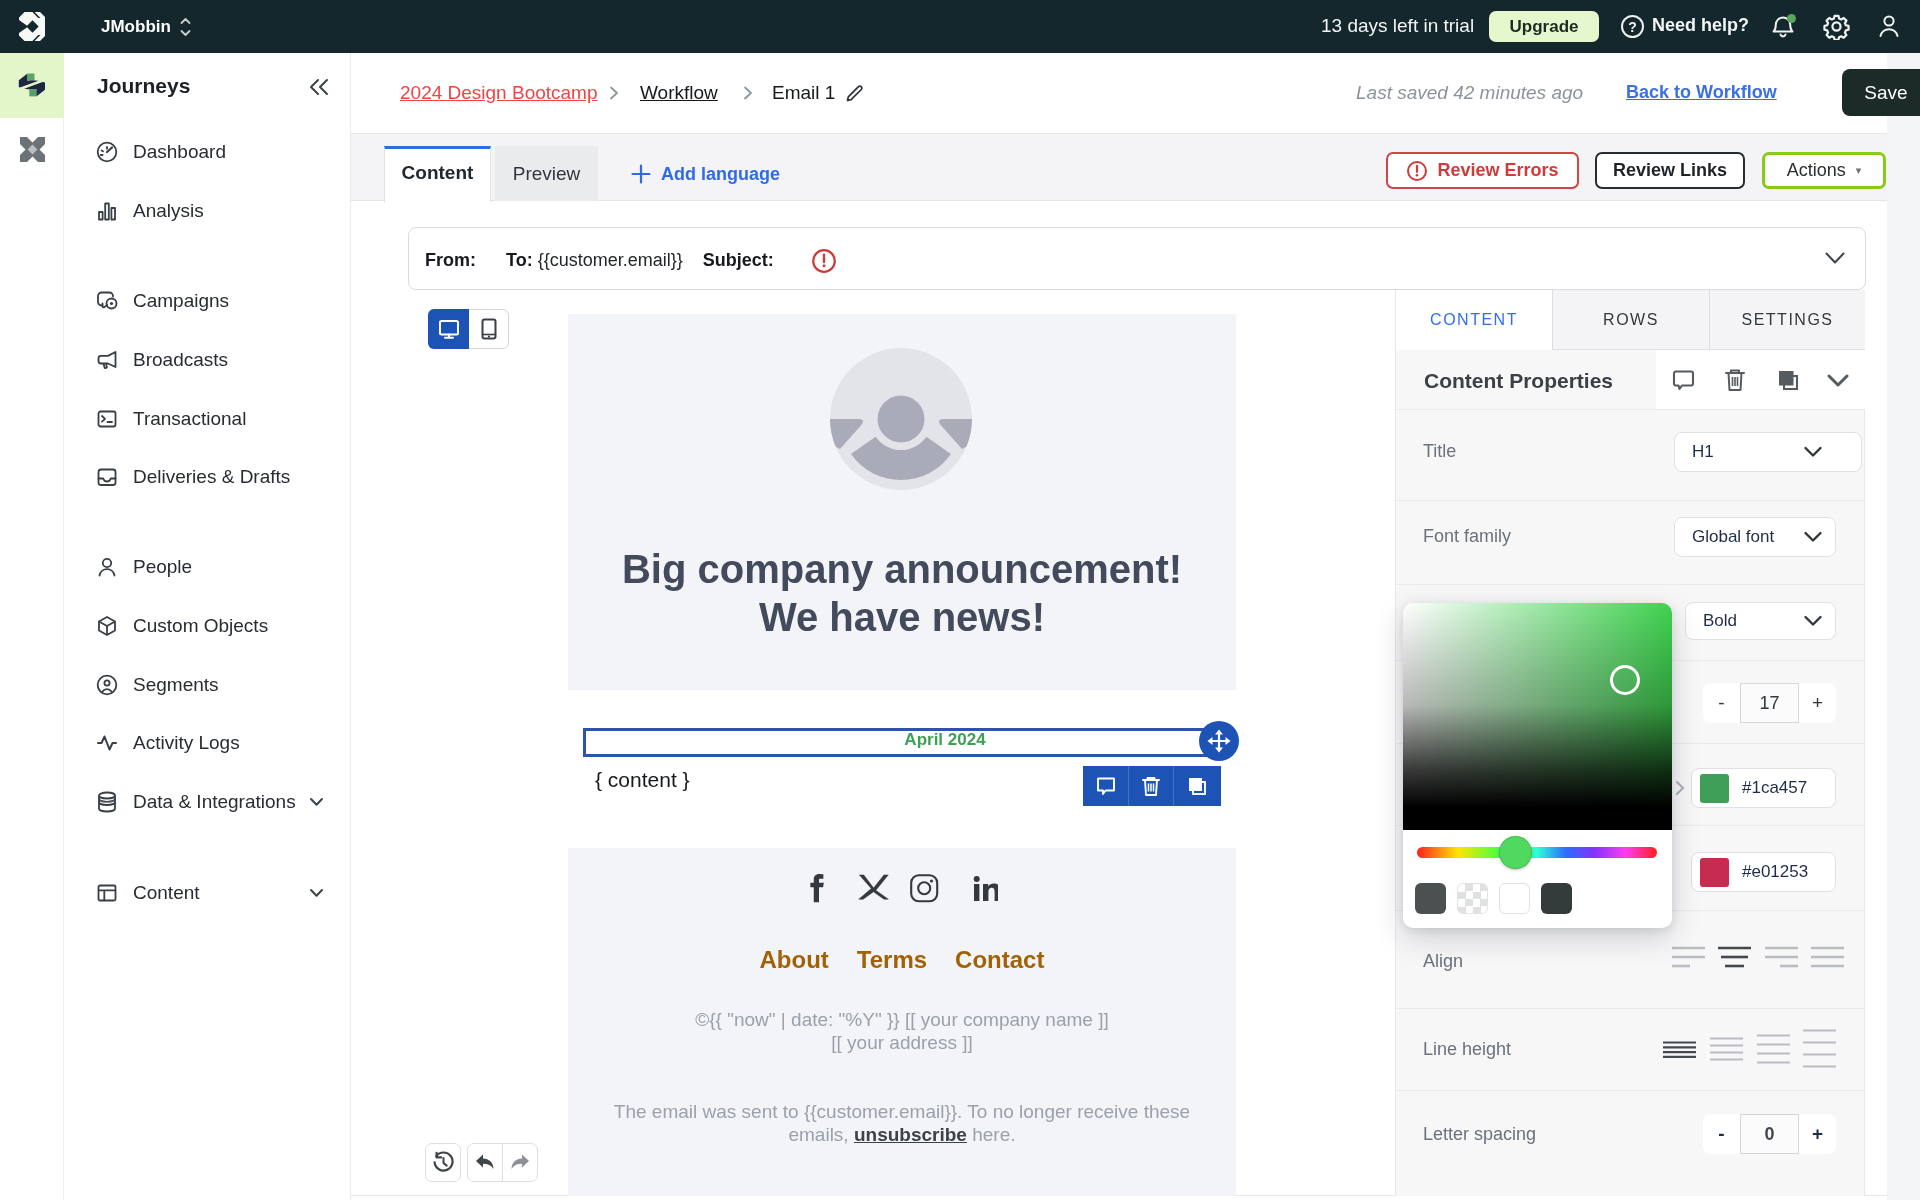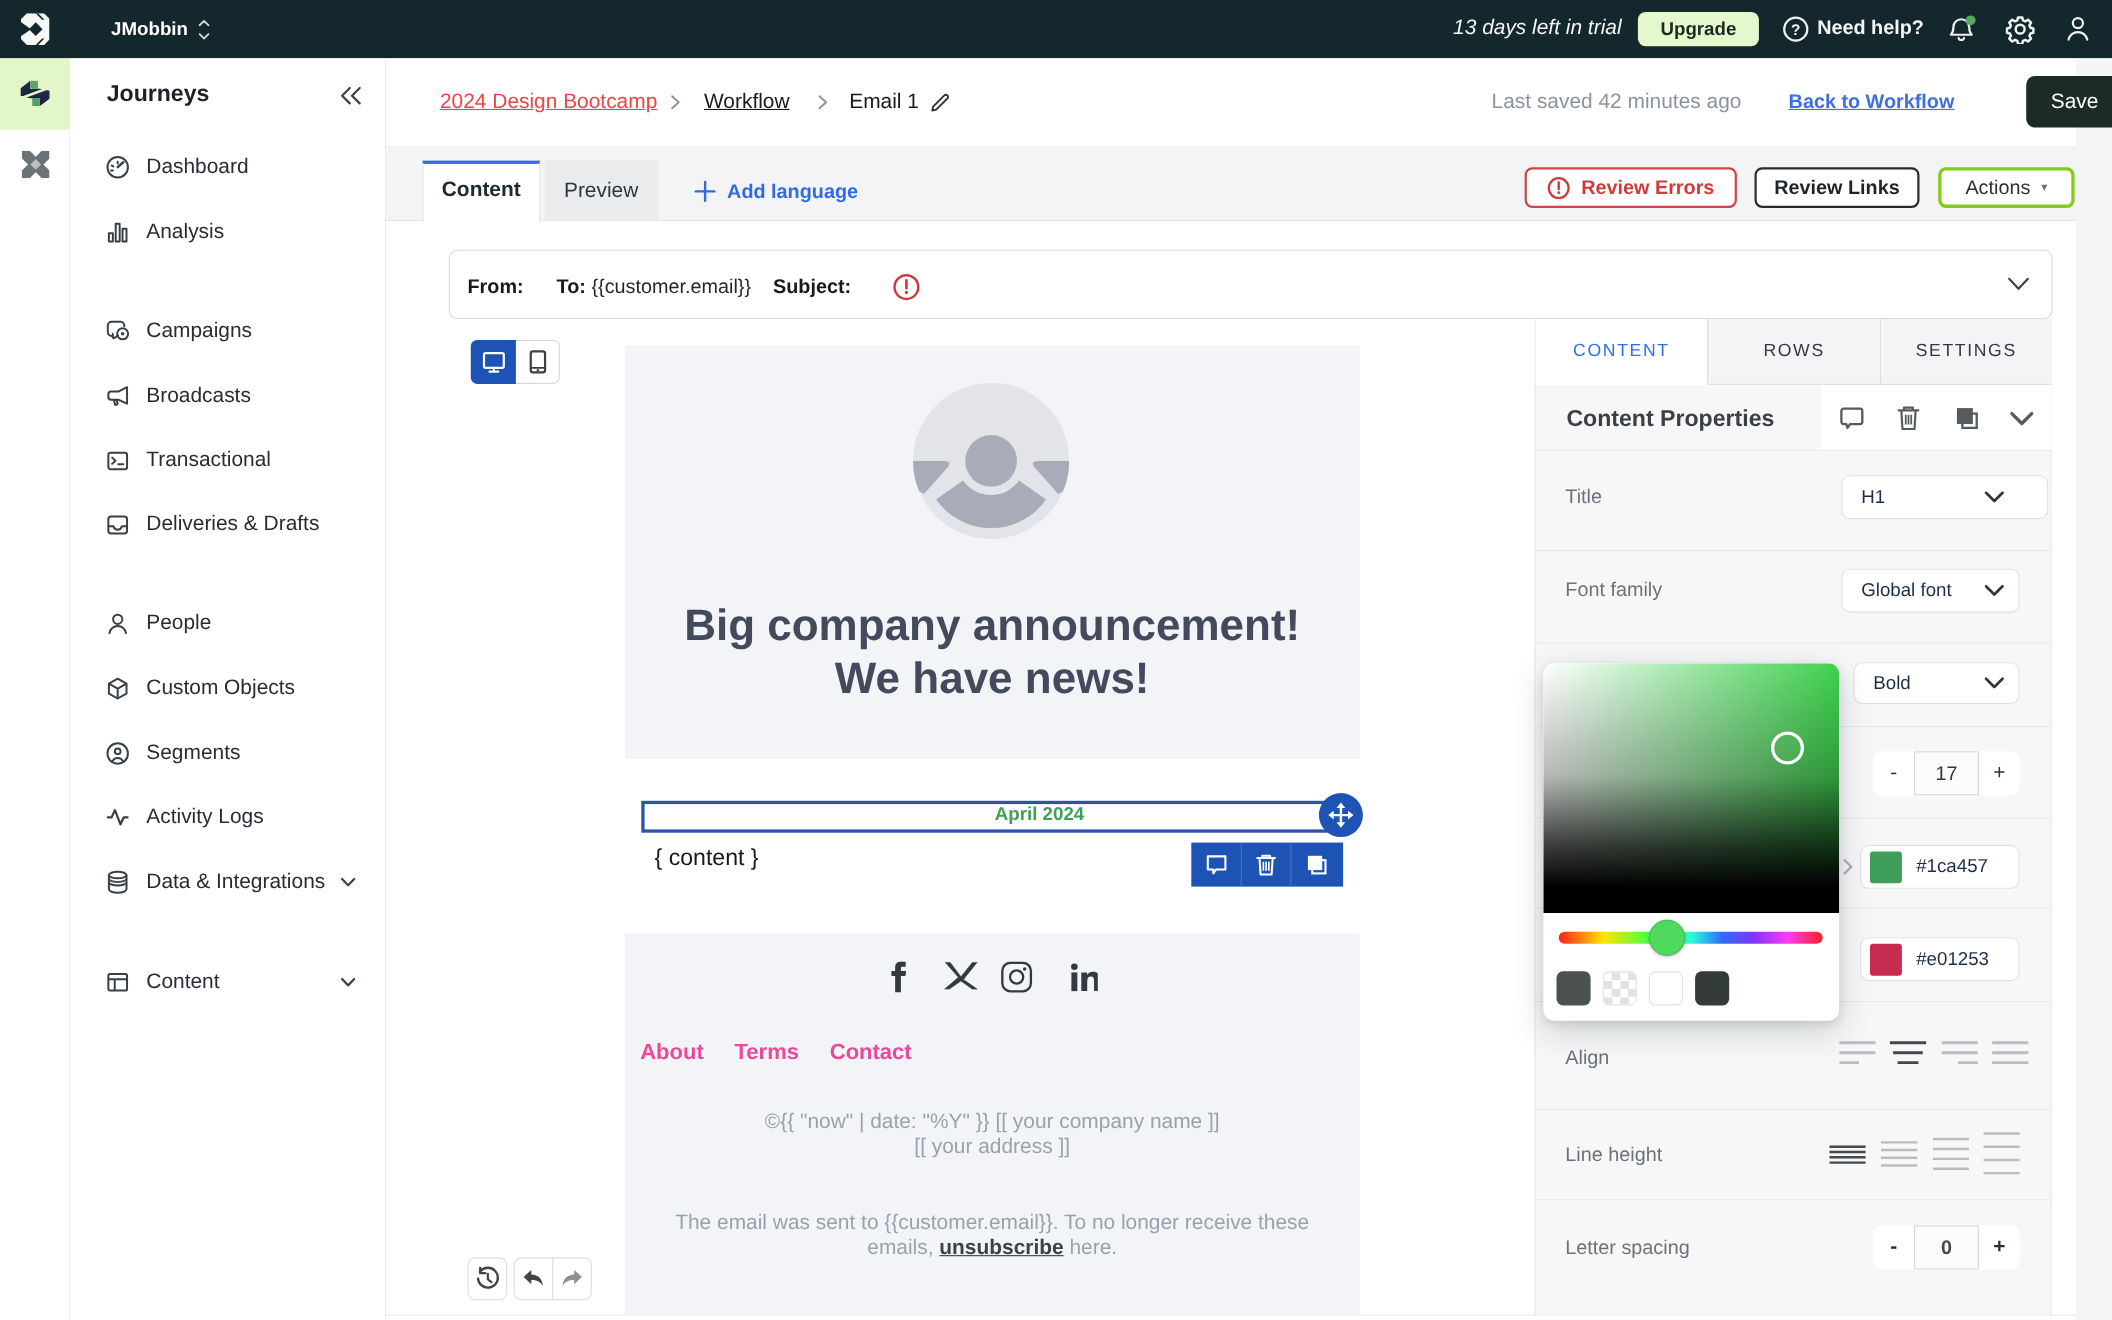--- a/index.html
+++ b/index.html
@@ -48,21 +48,21 @@
     <path d="M7.3 14.5 L13.5 8.3 L19.7 14.5 L13.5 20.7 Z"></path>
     <path d="M13.4 0 L15.6 0 L21.4 6 L19.2 6 Z"></path>
     <path d="M13.4 29 L15.6 29 L21.4 23 L19.2 23 Z"></path>
   </g>
 </svg>
 <div class="abs" style="left:101px;top:17px;color:#fff;font-weight:bold;font-size:17px;">JMobbin</div>
 <svg class="abs" style="left:179px;top:15px" width="13" height="24" viewBox="0 0 13 24">
   <path d="M2.5 8 L6.5 4 L10.5 8" stroke="#c9ced0" stroke-width="1.8" fill="none" stroke-linecap="round" stroke-linejoin="round"></path>
   <path d="M2.5 16 L6.5 20 L10.5 16" stroke="#c9ced0" stroke-width="1.8" fill="none" stroke-linecap="round" stroke-linejoin="round"></path>
 </svg>
-<div class="abs" style="left:1321px;top:15px;color:#f2f5f4;font-size:19px;font-style:italic;">13 days left in trial</div>
+<div class="abs" style="left:1321px;top:15px;color:#f2f5f4;font-size:19px;">13 days left in trial</div>
 <div class="abs" style="left:1489px;top:11px;width:110px;height:31px;background:#e5f7cd;border-radius:7px;color:#1b2a22;font-weight:bold;font-size:17px;display:flex;align-items:center;justify-content:center;">Upgrade</div>
 <svg class="abs" style="left:1620px;top:14px" width="25" height="25" viewBox="0 0 25 25">
   <circle cx="12.5" cy="12.5" r="10.5" stroke="#eef1f0" stroke-width="2" fill="none"></circle>
   <text x="12.5" y="17.5" text-anchor="middle" fill="#eef1f0" font-size="14" font-family="Liberation Sans" font-weight="bold">?</text>
 </svg>
 <div class="abs" style="left:1652px;top:15px;color:#f2f5f4;font-size:18px;font-weight:bold;">Need help?</div>
 <svg class="abs" style="left:1770px;top:13px" width="28" height="28" viewBox="0 0 28 28">
   <path d="M13 4.5 a7.2 7.2 0 0 1 7.2 7.2 c0 4.4 1.6 6.2 2.3 6.9 H3.5 c.7-.7 2.3-2.5 2.3-6.9 A7.2 7.2 0 0 1 13 4.5 Z" stroke="#eef1f0" stroke-width="2" fill="none" stroke-linejoin="round"></path>
   <path d="M10.5 21.5 a2.6 2.6 0 0 0 5 0" stroke="#eef1f0" stroke-width="2" fill="none" stroke-linecap="round"></path>
   <circle cx="21.5" cy="5.5" r="4.5" fill="#57a85c"></circle>
@@ -165,21 +165,21 @@
     <path d="M5 2.5 L11 8 L5 13.5" stroke="#8f959c" stroke-width="1.8" fill="none" stroke-linecap="round" stroke-linejoin="round"></path>
   </svg>
 <div class="abs" style="left:640px;top:82px;font-size:19px;color:#16191d;text-decoration:underline;text-align:center;">Workflow</div>
 <svg class="abs" style="left:740px;top:85px" width="16" height="16" viewBox="0 0 16 16">
     <path d="M5 2.5 L11 8 L5 13.5" stroke="#8f959c" stroke-width="1.8" fill="none" stroke-linecap="round" stroke-linejoin="round"></path>
   </svg>
 <div class="abs" style="left:772px;top:82px;font-size:19px;color:#16191d;">Email 1</div>
 <svg class="abs" style="left:845px;top:84px" width="19" height="19" viewBox="0 0 19 19">
   <path d="M2.5 16.5 l.8-3.6 L13.5 2.7 a1.9 1.9 0 0 1 2.7 0 l.1.1 a1.9 1.9 0 0 1 0 2.7 L6.1 15.7 Z" stroke="#2c3238" stroke-width="1.7" fill="none" stroke-linejoin="round"></path>
 </svg>
-<div class="abs" style="left:1356px;top:82px;font-size:19px;color:#8d939c;">Last saved 42 minutes ago</div>
+<div class="abs" style="left:1356px;top:82px;font-size:19px;color:#8d939c;font-style:italic;">Last saved 42 minutes ago</div>
 <div class="abs" style="left:1626px;top:82px;font-size:18px;font-weight:bold;color:#3b6fe2;text-decoration:underline;">Back to Workflow</div>
 <div class="abs" style="left:1799px;top:69px;width:88px;height:47px;background:#1c2b28;border-radius:8px;color:#fff;font-size:19px;display:flex;align-items:center;justify-content:center;margin-left:43px;">Save</div>
 <div class="abs" style="left:384px;top:146px;width:107px;height:56px;background:#fff;border-top:3px solid #2e6be5;border-left:1px solid #e2e3e5;border-right:1px solid #e2e3e5;"></div>
 <div class="abs" style="left:384px;top:146px;width:107px;height:53px;display:flex;align-items:center;justify-content:center;font-size:19px;font-weight:bold;color:#202830;">Content</div>
 <div class="abs" style="left:495px;top:146px;width:103px;height:55px;background:#eaebed;border-radius:0 0 0 0;display:flex;align-items:center;justify-content:center;font-size:19px;color:#30363d;">Preview</div>
 <svg class="abs" style="left:630px;top:163px" width="22" height="22" viewBox="0 0 22 22">
     <path d="M11 2.5 V19.5 M2.5 11 H19.5" stroke="#2e6be5" stroke-width="2.2" stroke-linecap="round"></path>
   </svg>
 <div class="abs" style="left:661px;top:164px;font-size:18px;font-weight:bold;color:#2e6be5;">Add language</div>
 <div class="abs" style="left:1386px;top:152px;width:193px;height:37px;border:2px solid #cf4444;border-radius:7px;background:#fff;display:flex;align-items:center;justify-content:center;">
@@ -273,21 +273,21 @@
     <rect x="1.2" y="1.2" width="26" height="26" rx="7.5"></rect>
     <circle cx="14.2" cy="14.2" r="6"></circle>
     <circle cx="21.5" cy="7" r="1.6" fill="#33393e" stroke="none"></circle>
   </g>
   <g transform="translate(168,2)" fill="#33393e">
     <rect x="0" y="8" width="5.4" height="17"></rect>
     <circle cx="2.7" cy="2.9" r="3"></circle>
     <path d="M9 8 h5.2 v2.4 c.8-1.5 2.7-2.9 5.5-2.9 5 0 6.3 3 6.3 7.4 V25 h-5.4 v-9 c0-2.4-.5-4.2-2.9-4.2-2.4 0-3.3 1.8-3.3 4.2 v9 H9 Z"></path>
   </g>
 </svg>
-<div class="abs" style="left:568px;top:946px;width:668px;text-align:left;font-size:20px;font-weight:bold;color:#ec4899;"><span style="margin:0 14px">About</span><span style="margin:0 14px">Terms</span><span style="margin:0 14px">Contact</span></div>
+<div class="abs" style="left:568px;top:946px;width:668px;text-align:center;font-size:24px;font-weight:bold;color:#a16207;"><span style="margin:0 14px">About</span><span style="margin:0 14px">Terms</span><span style="margin:0 14px">Contact</span></div>
 <div class="abs" style="left:568px;top:1008px;width:668px;text-align:center;font-size:19px;line-height:23px;color:#9aa1ac;">©{{ "now" | date: "%Y" }} [[ your company name ]]<br>[[ your address ]]</div>
 <div class="abs" style="left:568px;top:1100px;width:668px;text-align:center;font-size:19px;line-height:23px;color:#9aa1ac;">The email was sent to {{customer.email}}. To no longer receive these<br>emails, <b style="color:#3c4248;text-decoration:underline;">unsubscribe</b> here.</div>
 
 <div class="abs" style="left:425px;top:1143px;width:36px;height:39px;background:#fff;border:1px solid #dcdee1;border-radius:7px;display:flex;align-items:center;justify-content:center;">
   <svg width="23" height="23" viewBox="0 0 23 23" fill="none" stroke="#3f4448" stroke-width="2.2">
     <path d="M4.3 5.2 A9 9 0 1 1 2.6 11.4" stroke-linecap="round"></path>
     <path d="M4.6 1.8 V6.4 H9.2" stroke-linecap="round" stroke-linejoin="round" fill="none"></path>
     <path d="M11.5 7 v5 l3.2 2.6" stroke-width="2" stroke-linecap="round"></path>
   </svg>
 </div>

